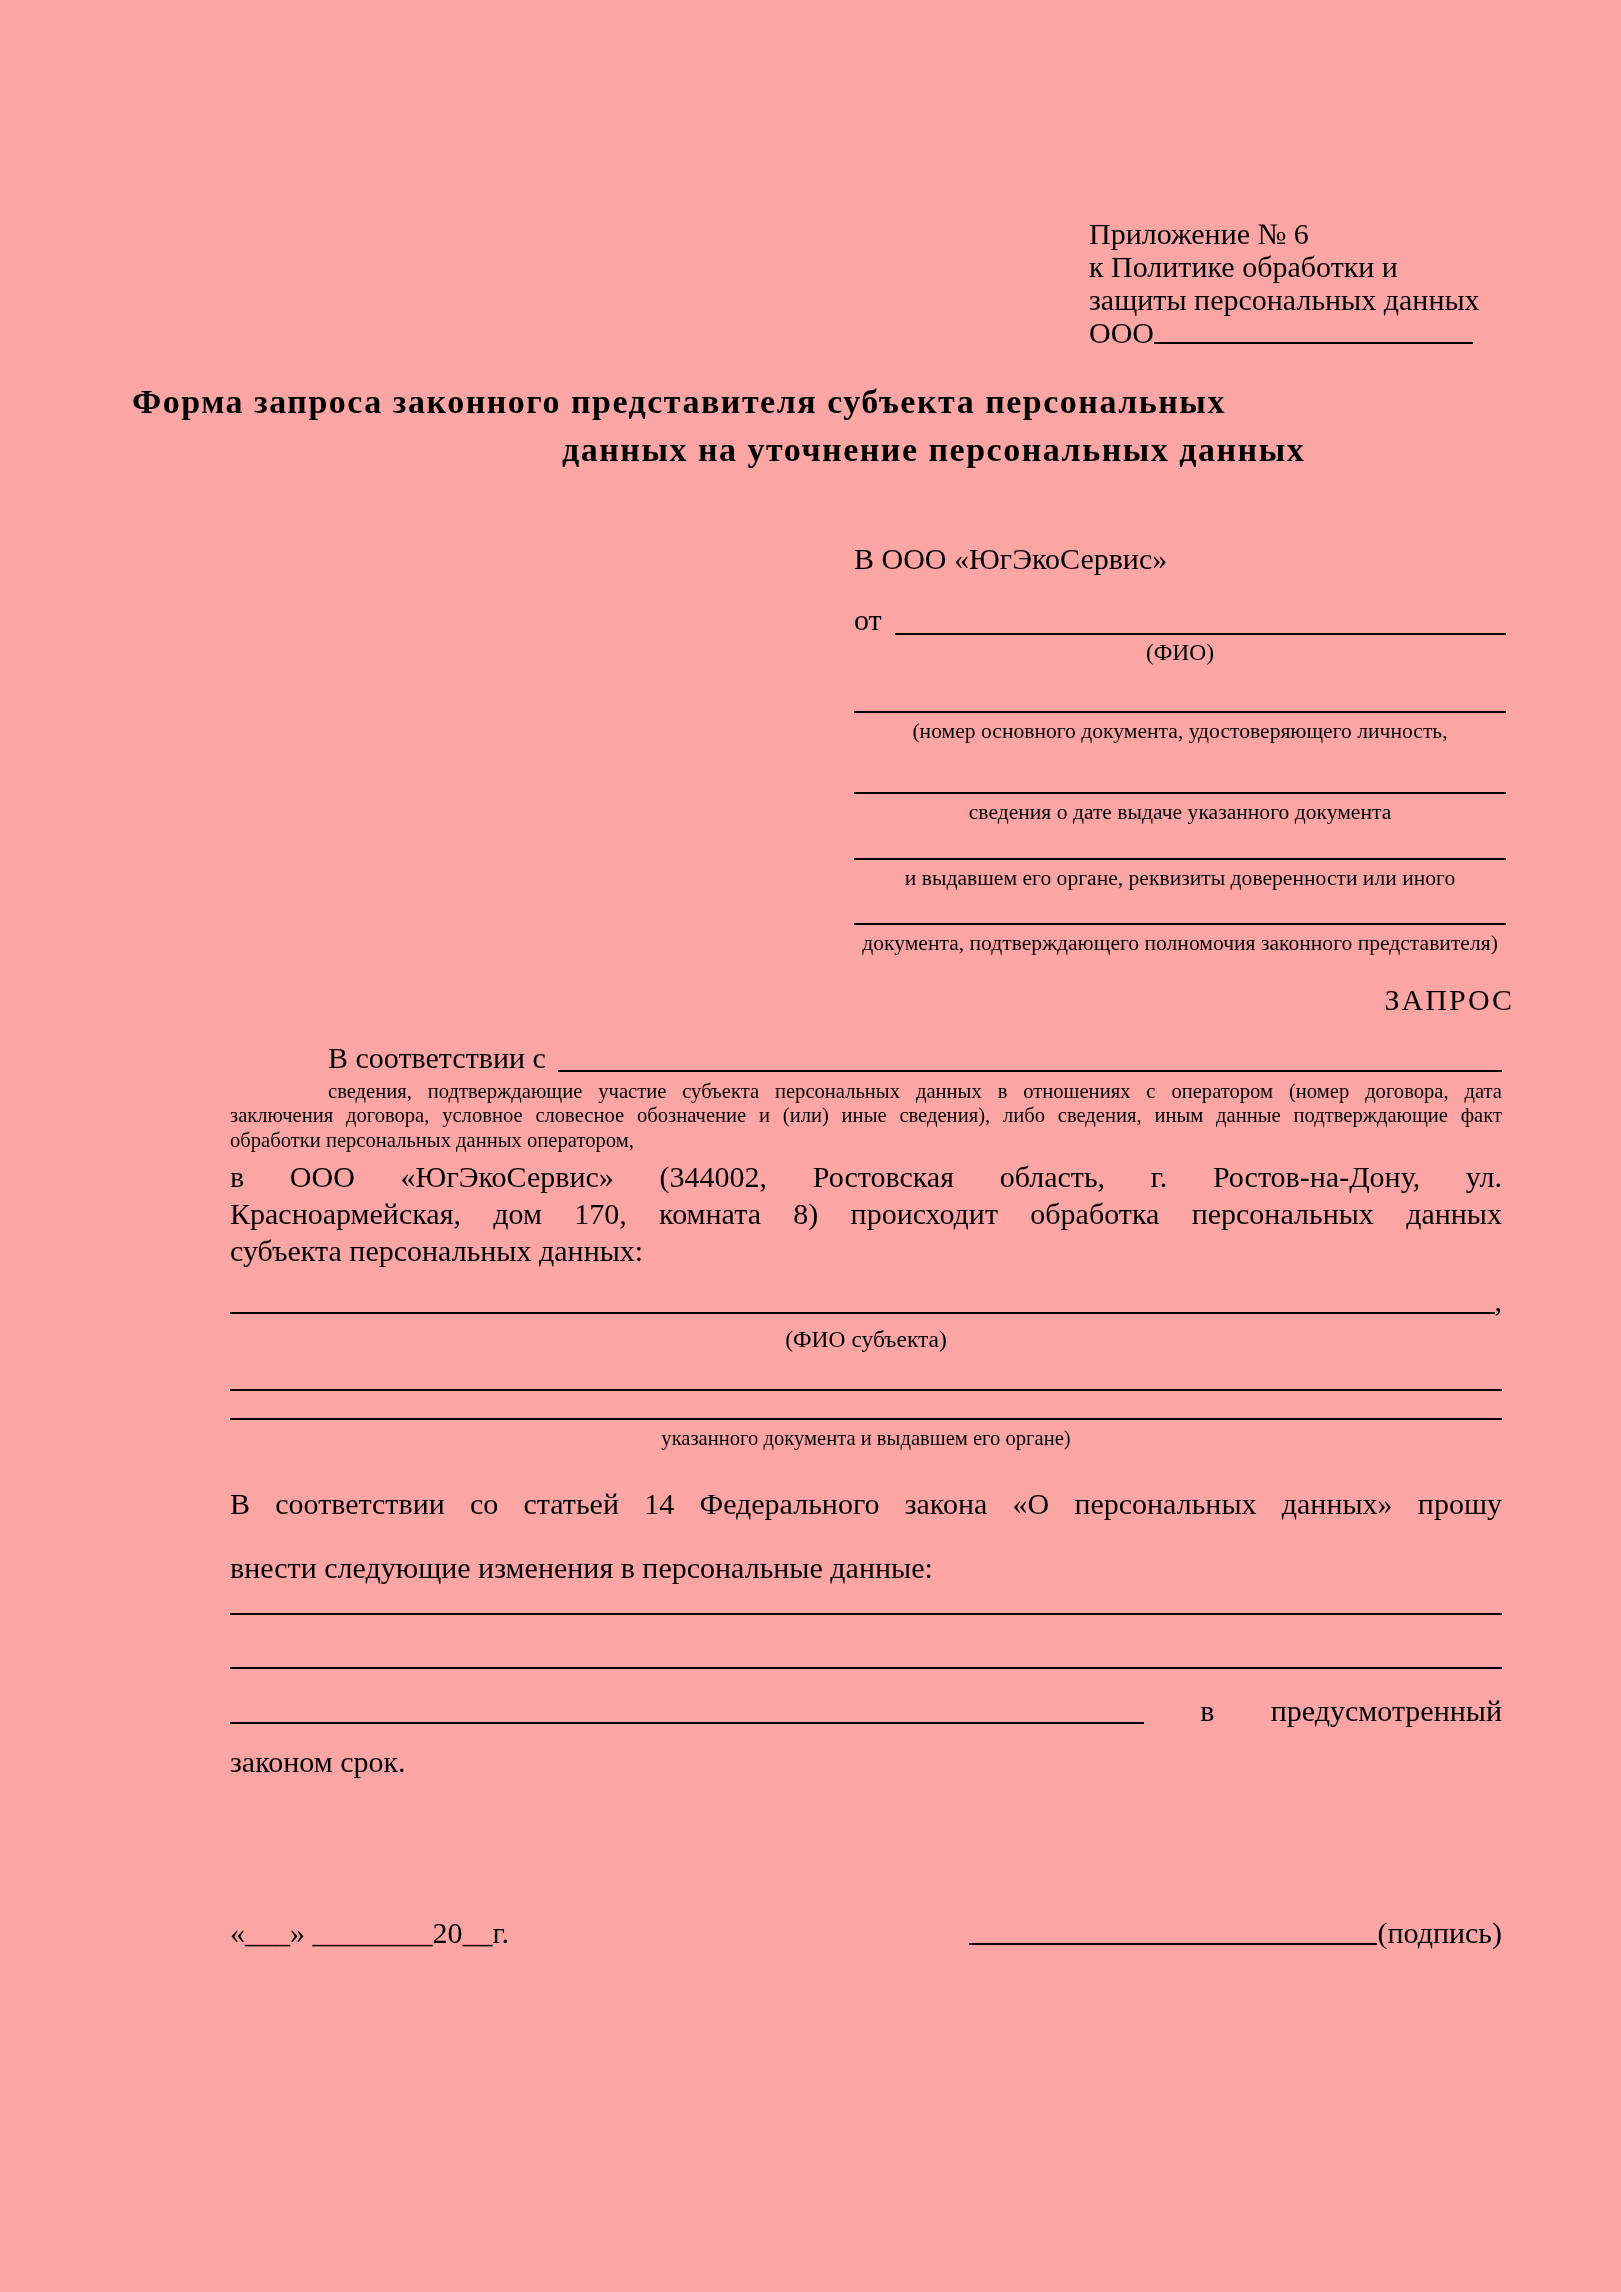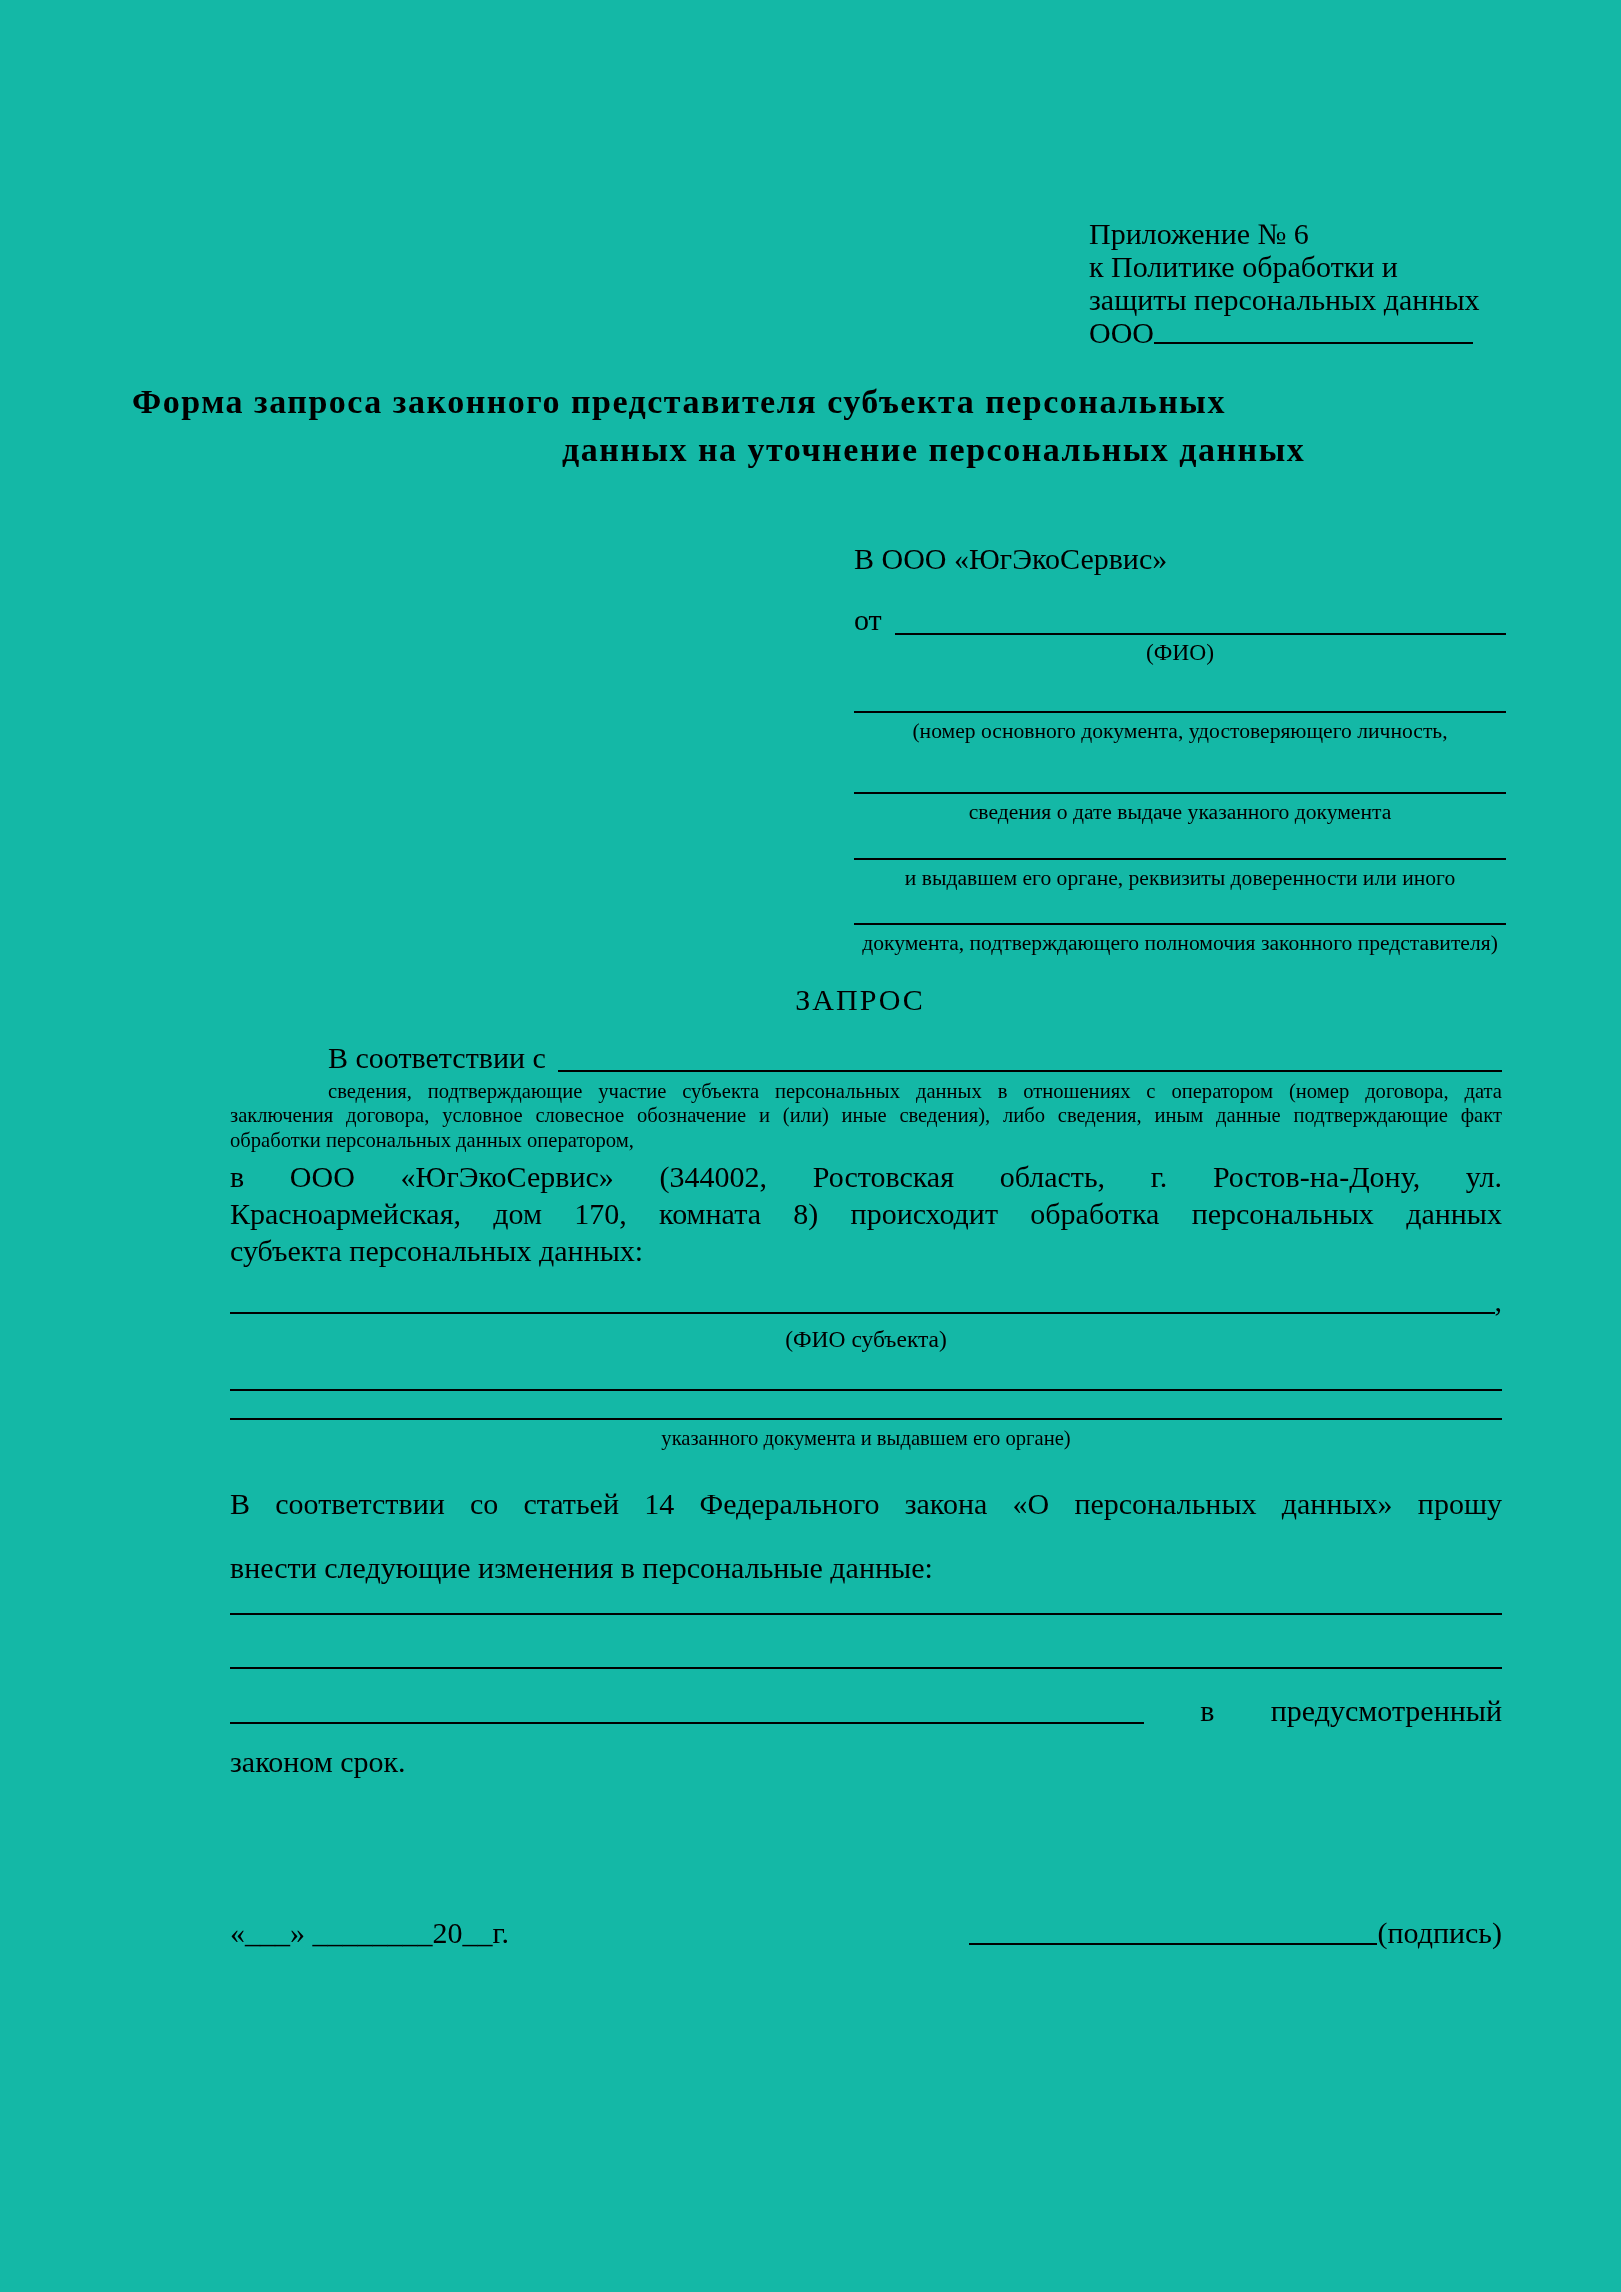--- a/index.html
+++ b/index.html
@@ -1,20 +1,20 @@
 <!DOCTYPE html>
 <html><head>
 <meta charset="utf-8">
 <style>
   html, body { margin: 0; padding: 0; background: #ffffff; }
   .page {
     position: relative;
     width: 1621px;
     height: 2293px;
-    background: #14b8a6;
+    background: #fca5a5;
     color: #000000;
     font-family: "Liberation Serif", "DejaVu Serif", serif;
     font-size: 30px;
     overflow: hidden;
   }
   .fill { border-bottom: 2px solid #000; }
   .fill3 { border-bottom: 2.9px solid #000; }
 
   
   .appendix { position: absolute; left: 1089px; top: 217px; width: 431px; line-height: 33px; }
@@ -33,21 +33,21 @@
   .from-row .fill { flex: 1; margin-left: 13.7px; margin-bottom: 2.9px; }
   .cap-fio { font-size: 23.5px; text-align: center; margin-top: 2px; }
   .addr .blank { border-bottom: 2px solid #000; height: 0; }
   .addr .b1 { margin-top: 45px; }
   .addr .b2 { margin-top: 48px; }
   .addr .b3 { margin-top: 33px; }
   .addr .b4 { margin-top: 32px; }
   .capdoc { font-size: 21.6px; text-align: center; margin-top: 5.9px; }
 
   
-  .zapros { position: absolute; top: 983px; left: 224px; width: 1272px; text-align: center; letter-spacing: 2px; }
+  .zapros { position: absolute; top: 983px; left: 242px; width: 1272px; text-align: right; letter-spacing: 2px; }
 
   
   .main { position: absolute; left: 230px; top: 1041px; width: 1272px; }
   .intro-row { display: flex; align-items: flex-end; }
   .intro-row .pfx { padding-left: 98px; white-space: nowrap; }
   .intro-row .fill3 { flex: 1; margin-left: 11.8px; margin-bottom: 2.9px; }
   .smallcap { font-size: 20.6px; line-height: 24.5px; text-align: justify; margin-top: 3.9px; }
   .jlast { text-align: justify; text-align-last: justify; }
   .ind { text-indent: 98px; }
   .op-para { margin-top: 5.9px; line-height: 37px; }

